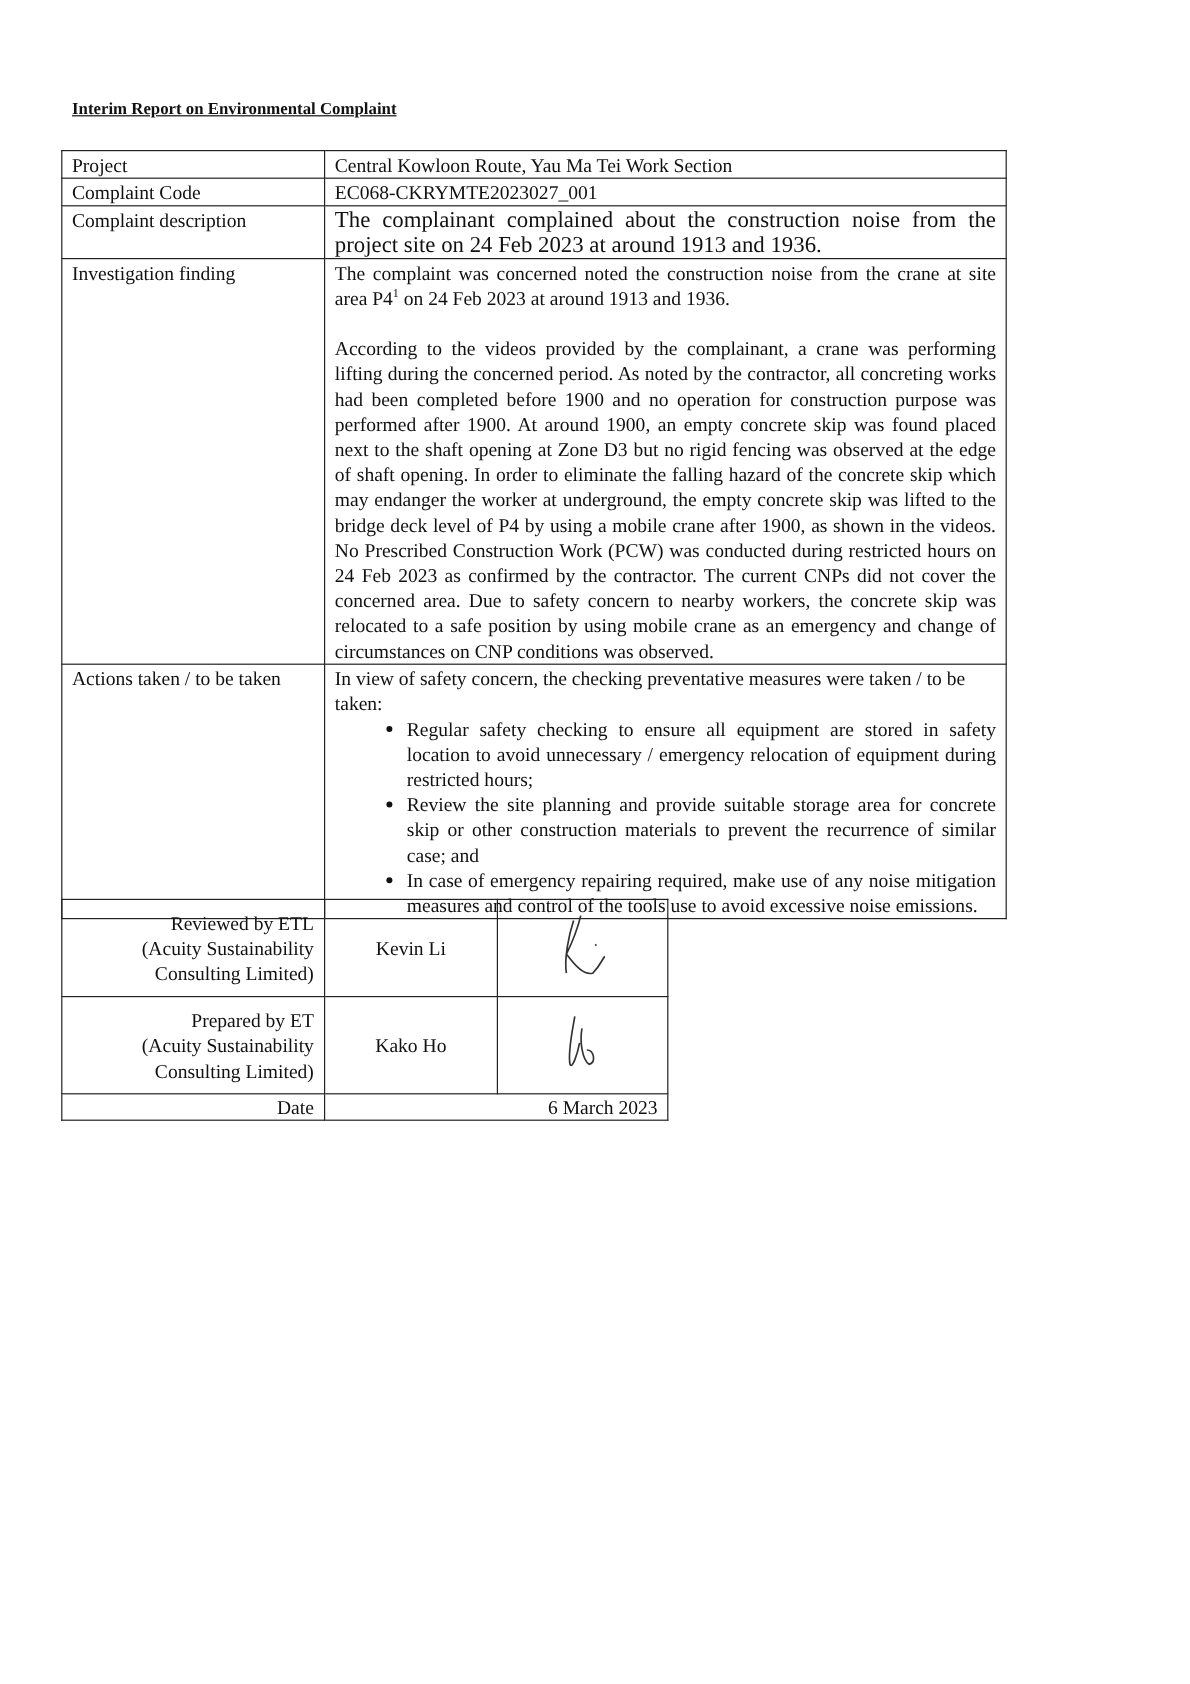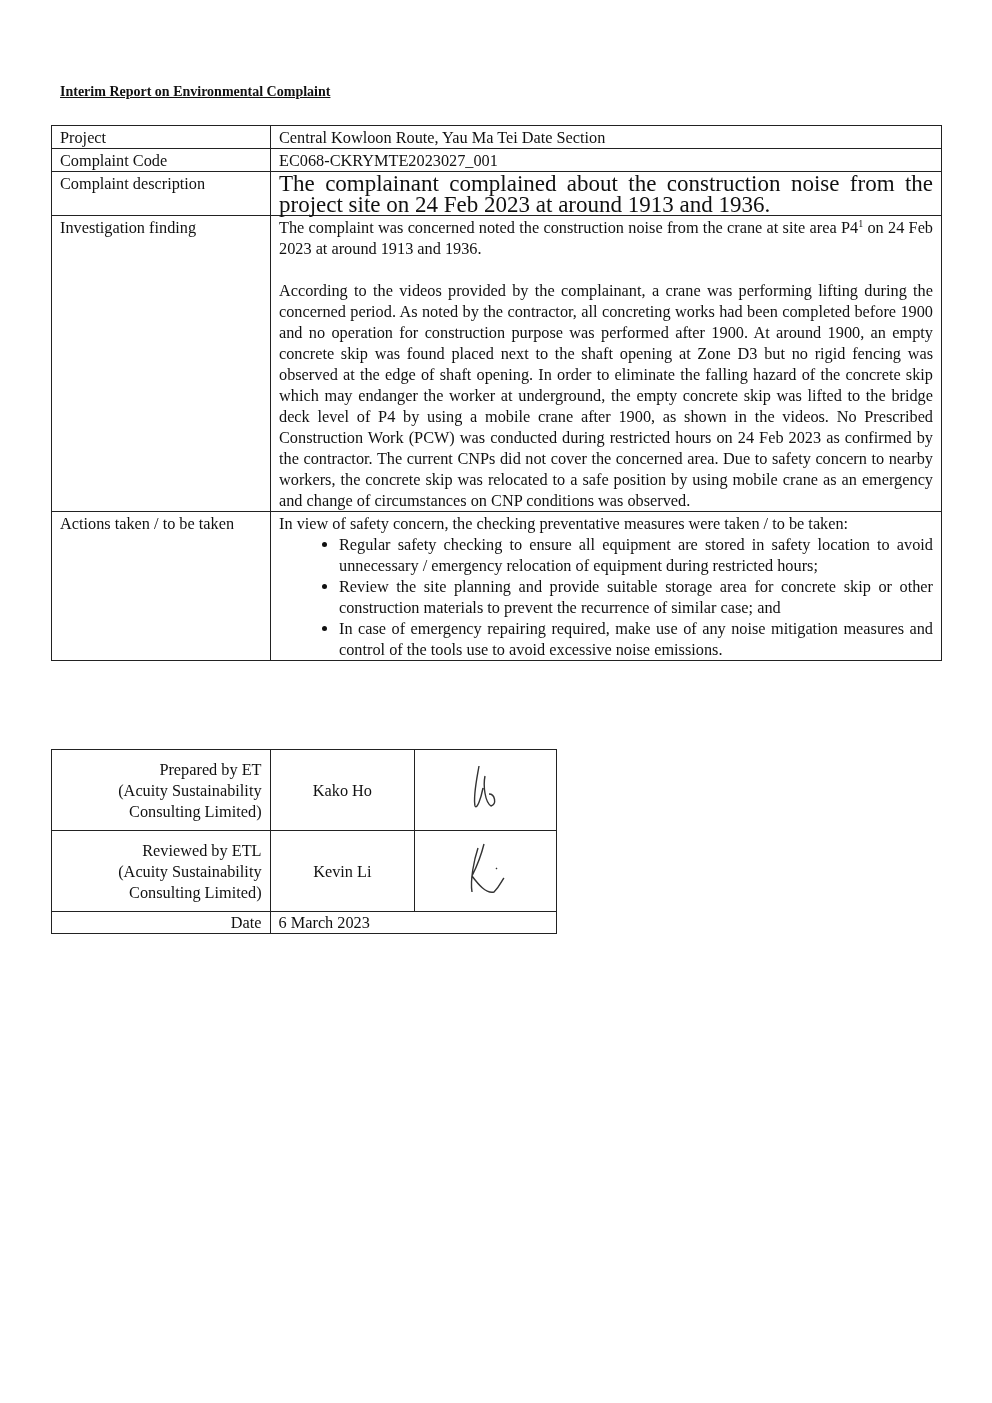--- a/index.html
+++ b/index.html
@@ -1,52 +1,52 @@
 <!DOCTYPE html>
 <html><head>
 <meta charset="utf-8">
 <style>
   html, body { margin:0; padding:0; background:#ffffff; }
   body { width:992px; height:1403px; position:relative; font-family:"Liberation Serif", serif; color:#111; }
   .title { position:absolute; left:60px; top:84px; font-size:14px; font-weight:bold; text-decoration:underline; }
   table { border-collapse:collapse; }
-  .main { position:absolute; left:51px; top:125px; width:891px; }
+  .main { position:absolute; left:51px; top:125px; width:788px; }
   .main td { border:1px solid #222; font-size:16.3px; line-height:21px; vertical-align:top; padding:1px 8px 0 8px; }
   .main td.lbl { width:202px; }
   .just { text-align:justify; }
   .gap { height:21px; }
   ul.b { margin:0; padding-left:60px; list-style:disc; }
   ul.b li { text-align:justify; padding-left:0;font-family:Liberation Serif, serif; }
   ol.r { margin:0; padding-left:60px; }
   sup { font-size:10px; line-height:0; }
   .sign { position:absolute; left:51px; top:749px; width:506px; }
   .sign td { border:1px solid #222; font-size:16.3px; line-height:21px; padding:0 8px; }
   .sign td.role { width:202px; text-align:right; height:80px; vertical-align:middle; }
   .sign td.name { width:128px; text-align:center; vertical-align:middle; }
   .sign td.sig { width:125px; text-align:center; vertical-align:middle; }
-  .sign td.date { text-align:left; height:20px; }
+  .sign td.date { text-align:right; height:20px; }
 </style>
 </head>
 <body>
 
 <div class="title">Interim Report on Environmental Complaint</div>
 
 <table class="main">
   <tbody>
       <tr>
     <td class="lbl">Project</td>
-    <td>Central Kowloon Route, Yau Ma Tei Date Section</td>
+    <td>Central Kowloon Route, Yau Ma Tei Work Section</td>
   </tr>
   <tr>
     <td class="lbl">Complaint Code</td>
     <td>EC068-CKRYMTE2023027_001</td>
   </tr>
   <tr>
     <td class="lbl">Complaint description</td>
-    <td class="just" style="font-size:23px;">The complainant complained about the construction noise from the project site on 24 Feb 2023 at around 1913 and 1936.</td>
+    <td class="just" style="font-size:19px;">The complainant complained about the construction noise from the project site on 24 Feb 2023 at around 1913 and 1936.</td>
   </tr>
   <tr>
     <td class="lbl">Investigation finding</td>
     <td class="just">
       <div><span>The complaint was concerned noted the construction noise from the crane at site area P4</span><sup>1</sup><span> on 24 Feb 2023 at around 1913 and 1936.</span></div>
       <div class="gap"></div>
       <div>According to the videos provided by the complainant, a crane was performing lifting during the concerned period. As noted by the contractor, all concreting works had been completed before 1900 and no operation for construction purpose was performed after 1900. At around 1900, an empty concrete skip was found placed next to the shaft opening at Zone D3 but no rigid fencing was observed at the edge of shaft opening. In order to eliminate the falling hazard of the concrete skip which may endanger the worker at underground, the empty concrete skip was lifted to the bridge deck level of P4 by using a mobile crane after 1900, as shown in the videos. No Prescribed Construction Work (PCW) was conducted during restricted hours on 24 Feb 2023 as confirmed by the contractor.  The current CNPs did not cover the concerned area. Due to safety concern to nearby workers, the concrete skip was relocated to a safe position by using mobile crane as an emergency and change of circumstances on CNP conditions was observed.</div>
     </td>
   </tr>
   <tr>
@@ -60,42 +60,42 @@
       </ul>
     </td>
   </tr>
 </tbody>
   </table>
 
 <table class="sign">
   <tbody>
       <tr>
     <td class="role">
+      <div>Reviewed by ETL</div>
+      <div>(Acuity Sustainability</div>
+      <div>Consulting Limited)</div>
+    </td>
+    <td class="name">Kevin Li</td>
+    <td class="sig">
+      <svg width="60" height="66" viewBox="0 0 60 66">
+            <path d="M22 12 C18 24 14 44 16 56 M28 8 C24 24 18 36 16 40 C22 48 30 58 38 56 C44 50 46 44 48 42 M40 32 L41 33" fill="none" stroke="#333" stroke-width="1.4"></path>
+          </svg>
+    </td>
+  </tr>
+  <tr>
+    <td class="role">
       <div>Prepared by ET</div>
       <div>(Acuity Sustainability</div>
       <div>Consulting Limited)</div>
     </td>
     <td class="name">Kako Ho</td>
     <td class="sig">
       <svg width="50" height="60" viewBox="0 0 50 60">
             <path d="M18 8 C16 20 12 38 14 48 C16 52 20 40 22 30 M24 18 C22 28 24 44 30 48 C36 46 34 36 28 36" fill="none" stroke="#333" stroke-width="1.4"></path>
           </svg>
     </td>
   </tr>
   <tr>
-    <td class="role">
-      <div>Reviewed by ETL</div>
-      <div>(Acuity Sustainability</div>
-      <div>Consulting Limited)</div>
-    </td>
-    <td class="name">Kevin Li</td>
-    <td class="sig">
-      <svg width="60" height="66" viewBox="0 0 60 66">
-            <path d="M22 12 C18 24 14 44 16 56 M28 8 C24 24 18 36 16 40 C22 48 30 58 38 56 C44 50 46 44 48 42 M40 32 L41 33" fill="none" stroke="#333" stroke-width="1.4"></path>
-          </svg>
-    </td>
-  </tr>
-  <tr>
     <td class="role" style="height:20px;">Date</td>
     <td class="date" colspan="2">6 March 2023</td>
   </tr>
 </tbody>
   </table>
 
 </body></html>

